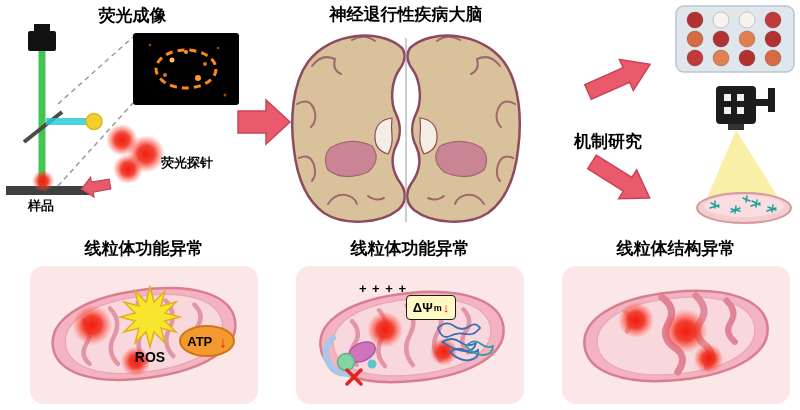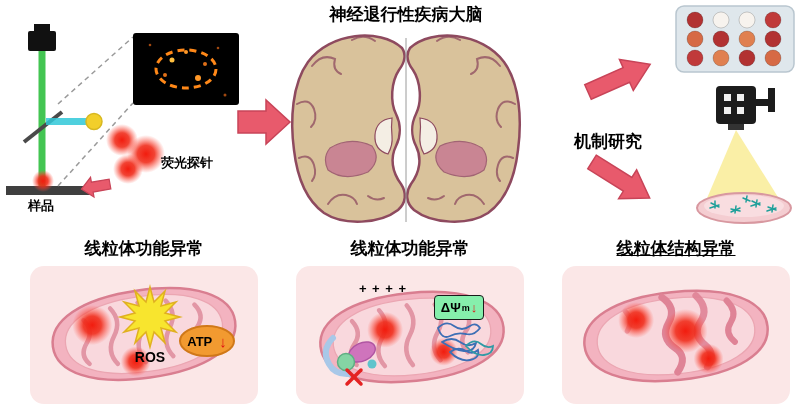--- a/index.html
+++ b/index.html
@@ -11,21 +11,21 @@
   .lbl{position:absolute;z-index:2;color:#000;white-space:nowrap;}
   .title{font-size:17px;font-weight:600;text-align:center;}
   .small-lbl{font-size:13px;font-weight:600;}
   .center-xy{transform:translate(-50%,-50%);}
   .ros-lbl{font-size:14px;font-weight:700;margin-top:40px;}
   .atp-row{display:flex;align-items:center;gap:7px;}
   .atp-txt{font-size:13px;font-weight:700;}
   .red-arrow{color:#e01212;font-weight:700;font-size:15px;line-height:1;}
   .charges{font-size:13px;font-weight:700;letter-spacing:1px;}
   .psi-box{
-    left:434px;top:295px;width:48px;height:23px;background:#86efac;
+    left:406px;top:295px;width:48px;height:23px;background:#fef9c3;
     border:1.6px solid #1a1a1a;border-radius:4px;
     display:flex;align-items:center;justify-content:center;gap:1px;
     font-size:13px;font-weight:700;
   }
   .psi-box sub{font-size:9px;font-weight:700;}
 </style>
 </head>
 <body>
 
 <div class="stage">
@@ -205,28 +205,29 @@
       <path d="M 24 -38 q 12 14 2 26 q -10 12 2 24 q 10 10 0 22" stroke-width="7" opacity="0.9"></path>
       <path d="M 54 -30 q 10 12 2 22 q -8 10 2 20" stroke-width="6"></path>
       <path d="M -48 -30 q 8 10 0 20" stroke="#e8a3b1" stroke-width="5"></path>
     </g>
     <circle cx="-38" cy="-20" r="18" fill="url(#glow)"></circle>
     <circle cx="10" cy="-4" r="22" fill="url(#glow)"></circle>
     <circle cx="30" cy="26" r="15" fill="url(#glow)"></circle>
   </g>
 </svg>
 
+<div class="lbl title" style="left:60px;top:4px;width:145px;">荧光成像</div>
 <div class="lbl title" style="left:306px;top:3px;width:200px;">神经退行性疾病大脑</div>
 <div class="lbl title" style="left:560px;top:130px;width:96px;">机制研究</div>
 <div class="lbl small-lbl" style="left:28px;top:197px;">样品</div>
 <div class="lbl small-lbl" style="left:161px;top:154px;">荧光探针</div>
 
 <div class="lbl title" style="left:30px;top:237px;width:228px;">线粒体功能异常</div>
 <div class="lbl title" style="left:296px;top:237px;width:228px;">线粒体功能异常</div>
-<div class="lbl title" style="left:562px;top:237px;width:228px;text-decoration:underline;">线粒体结构异常</div>
+<div class="lbl title" style="left:562px;top:237px;width:228px;">线粒体结构异常</div>
 
 <div class="lbl ros-lbl center-xy" style="left:150px;top:317px;">ROS</div>
 <div class="lbl atp-row center-xy" style="left:207px;top:341px;">
   <span class="atp-txt">ATP</span>
   <span class="red-arrow">↓</span>
 </div>
 
 <div class="lbl charges center-xy" style="left:383px;top:288px;">+ + + +</div>
 <div class="lbl psi-box">
   <span>ΔΨ</span>

